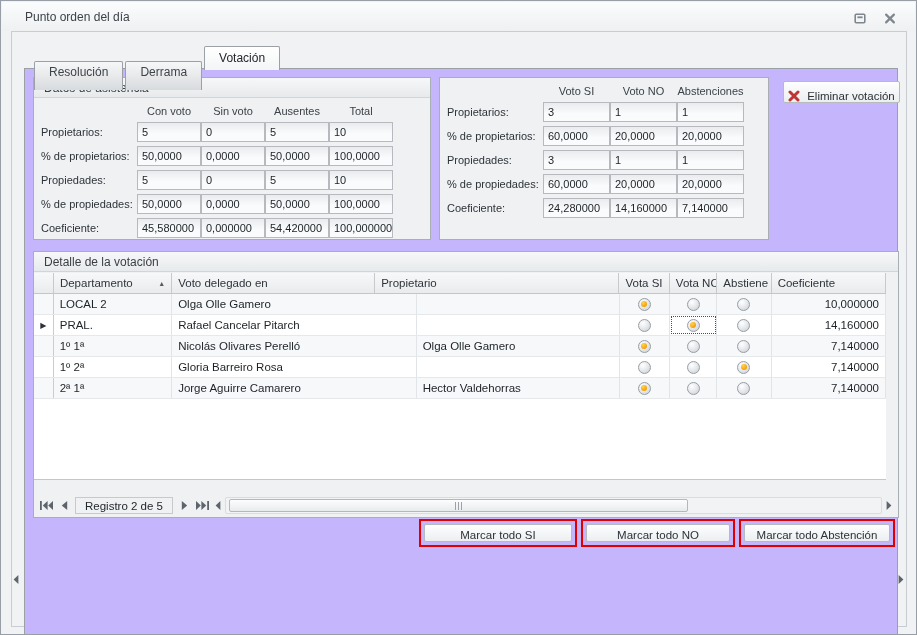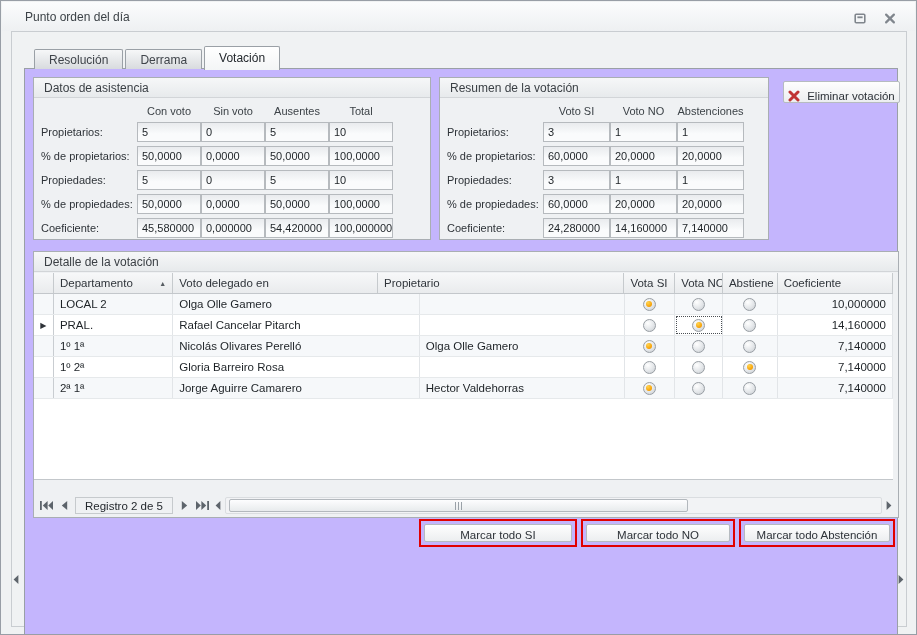--- a/index.html
+++ b/index.html
@@ -29,21 +29,21 @@
   .winbtns { position: absolute; right: 16px; top: 7px; display: flex; gap: 12px; }
   .winbtn { width: 18px; height: 18px; display: flex; align-items: center; justify-content: center; cursor: default; }
   
   .inner-panel {
     position: absolute; left: 10px; top: 30px; width: 896px; height: 596px;
     border: 1px solid #c9cdd1; background: #f0f2f3;
   }
   
   .tabstrip { position: absolute; left: 33px; top: 45px; display: flex; z-index: 3; }
   .tab {
-    height: 20px; line-height: 20px; padding: 0 14px; margin-top: 3px; margin-right: 2px;
+    height: 29px; line-height: 20px; padding: 0 14px; margin-top: 15px; margin-right: 2px;
     background: linear-gradient(#f6f7f8, #d8dbde);
     border: 1px solid #9aa0a6; border-bottom: none;
     border-radius: 2px 2px 0 0;
     font-size: 12px; color: #3f444a; cursor: default;
   }
   .tab.active {
     height: 24px; line-height: 23px; margin-top: 0;
     background: linear-gradient(#ffffff, #f3f5f6);
     color: #23282d;
   }
@@ -77,21 +77,21 @@
   
   .btn {
     border: 1px solid #b6bbc0; border-radius: 2px;
     background: linear-gradient(#fefefe, #eceef0);
     font-family: inherit; font-size: 11.5px; color: #2d3238;
     display: flex; align-items: flex-end; justify-content: center; cursor: default;
   }
   #btn-delete-vote { position: absolute; left: 758px; top: 12px; width: 117px; height: 22px; gap: 7px; }
   
   .grid-area {
-    position: absolute; left: 0; right: 5px; top: 21px; height: 207px;
+    position: absolute; left: 0; right: 12px; top: 21px; height: 207px;
     background: #ffffff; border-bottom: 1px solid #c3c7cb; overflow: hidden;
   }
   .grid-headrow { display: flex; height: 21px; background: linear-gradient(#f7f8f9, #e9ebed); border-bottom: 1px solid #c3c7cb; }
   .gh-cell {
     display: flex; align-items: center; padding: 0 6px;
     border-right: 1px solid #c6cacd; font-size: 11.5px; color: #2f343a;
     white-space: nowrap; overflow: hidden; cursor: default;
   }
   .sort-arrow { margin-left: auto; font-size: 7px; color: #565c62; padding-left: 4px; }
   .grid-row { display: flex; height: 21px; border-bottom: 1px solid #e6e9eb; background: #ffffff; }
@@ -225,21 +225,20 @@
           <div class="st-field">100,0000</div>
           <div class="st-label">Coeficiente:</div>
           <div class="st-field">45,580000</div>
           <div class="st-field">0,000000</div>
           <div class="st-field">54,420000</div>
           <div class="st-field">100,000000</div>
         </div>
     </div>
 
     <div class="group" id="group-summary">
-      <div class="group-header">Resumen de la votación</div>
       <div class="stats-grid sum" id="sum-grid">
           <div class="st-corner"></div>
           <div class="st-colhead">Voto SI</div>
           <div class="st-colhead">Voto NO</div>
           <div class="st-colhead">Abstenciones</div>
           <div class="st-label">Propietarios:</div>
           <div class="st-field">3</div>
           <div class="st-field">1</div>
           <div class="st-field">1</div>
           <div class="st-label">% de propietarios:</div>

